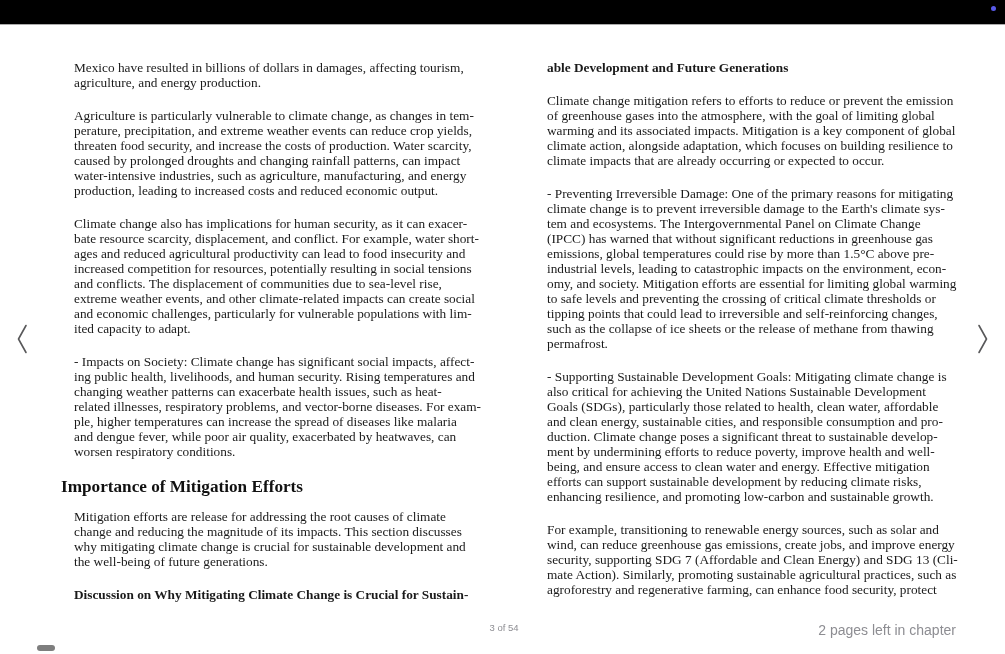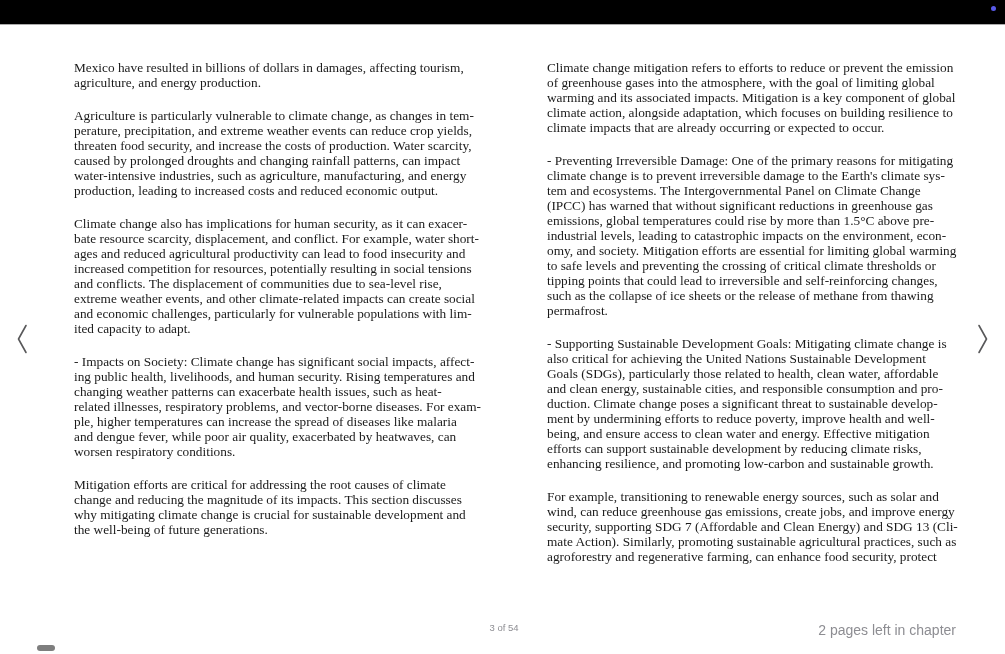--- a/index.html
+++ b/index.html
@@ -110,27 +110,30 @@
 extreme weather events, and other climate-related impacts can create social
 and economic challenges, particularly for vulnerable populations with lim-
 ited capacity to adapt.</p>
     <p>- Impacts on Society: Climate change has significant social impacts, affect-
 ing public health, livelihoods, and human security. Rising temperatures and
 changing weather patterns can exacerbate health issues, such as heat-
 related illnesses, respiratory problems, and vector-borne diseases. For exam-
 ple, higher temperatures can increase the spread of diseases like malaria
 and dengue fever, while poor air quality, exacerbated by heatwaves, can
 worsen respiratory conditions.</p>
-    <p>Mitigation efforts are critical for addressing the root causes of climate
+    <h2>Importance of Mitigation Efforts</h2>
+    <p>Mitigation efforts are release for addressing the root causes of climate
 change and reducing the magnitude of its impacts. This section discusses
 why mitigating climate change is crucial for sustainable development and
 the well-being of future generations.</p>
+    <p class="bold">Discussion on Why Mitigating Climate Change is Crucial for Sustain-</p>
   </div>
 
   <div class="col col-right">
+    <p class="bold">able Development and Future Generations</p>
     <p>Climate change mitigation refers to efforts to reduce or prevent the emission
 of greenhouse gases into the atmosphere, with the goal of limiting global
 warming and its associated impacts. Mitigation is a key component of global
 climate action, alongside adaptation, which focuses on building resilience to
 climate impacts that are already occurring or expected to occur.</p>
     <p>- Preventing Irreversible Damage: One of the primary reasons for mitigating
 climate change is to prevent irreversible damage to the Earth's climate sys-
 tem and ecosystems. The Intergovernmental Panel on Climate Change
 (IPCC) has warned that without significant reductions in greenhouse gas
 emissions, global temperatures could rise by more than 1.5°C above pre-

